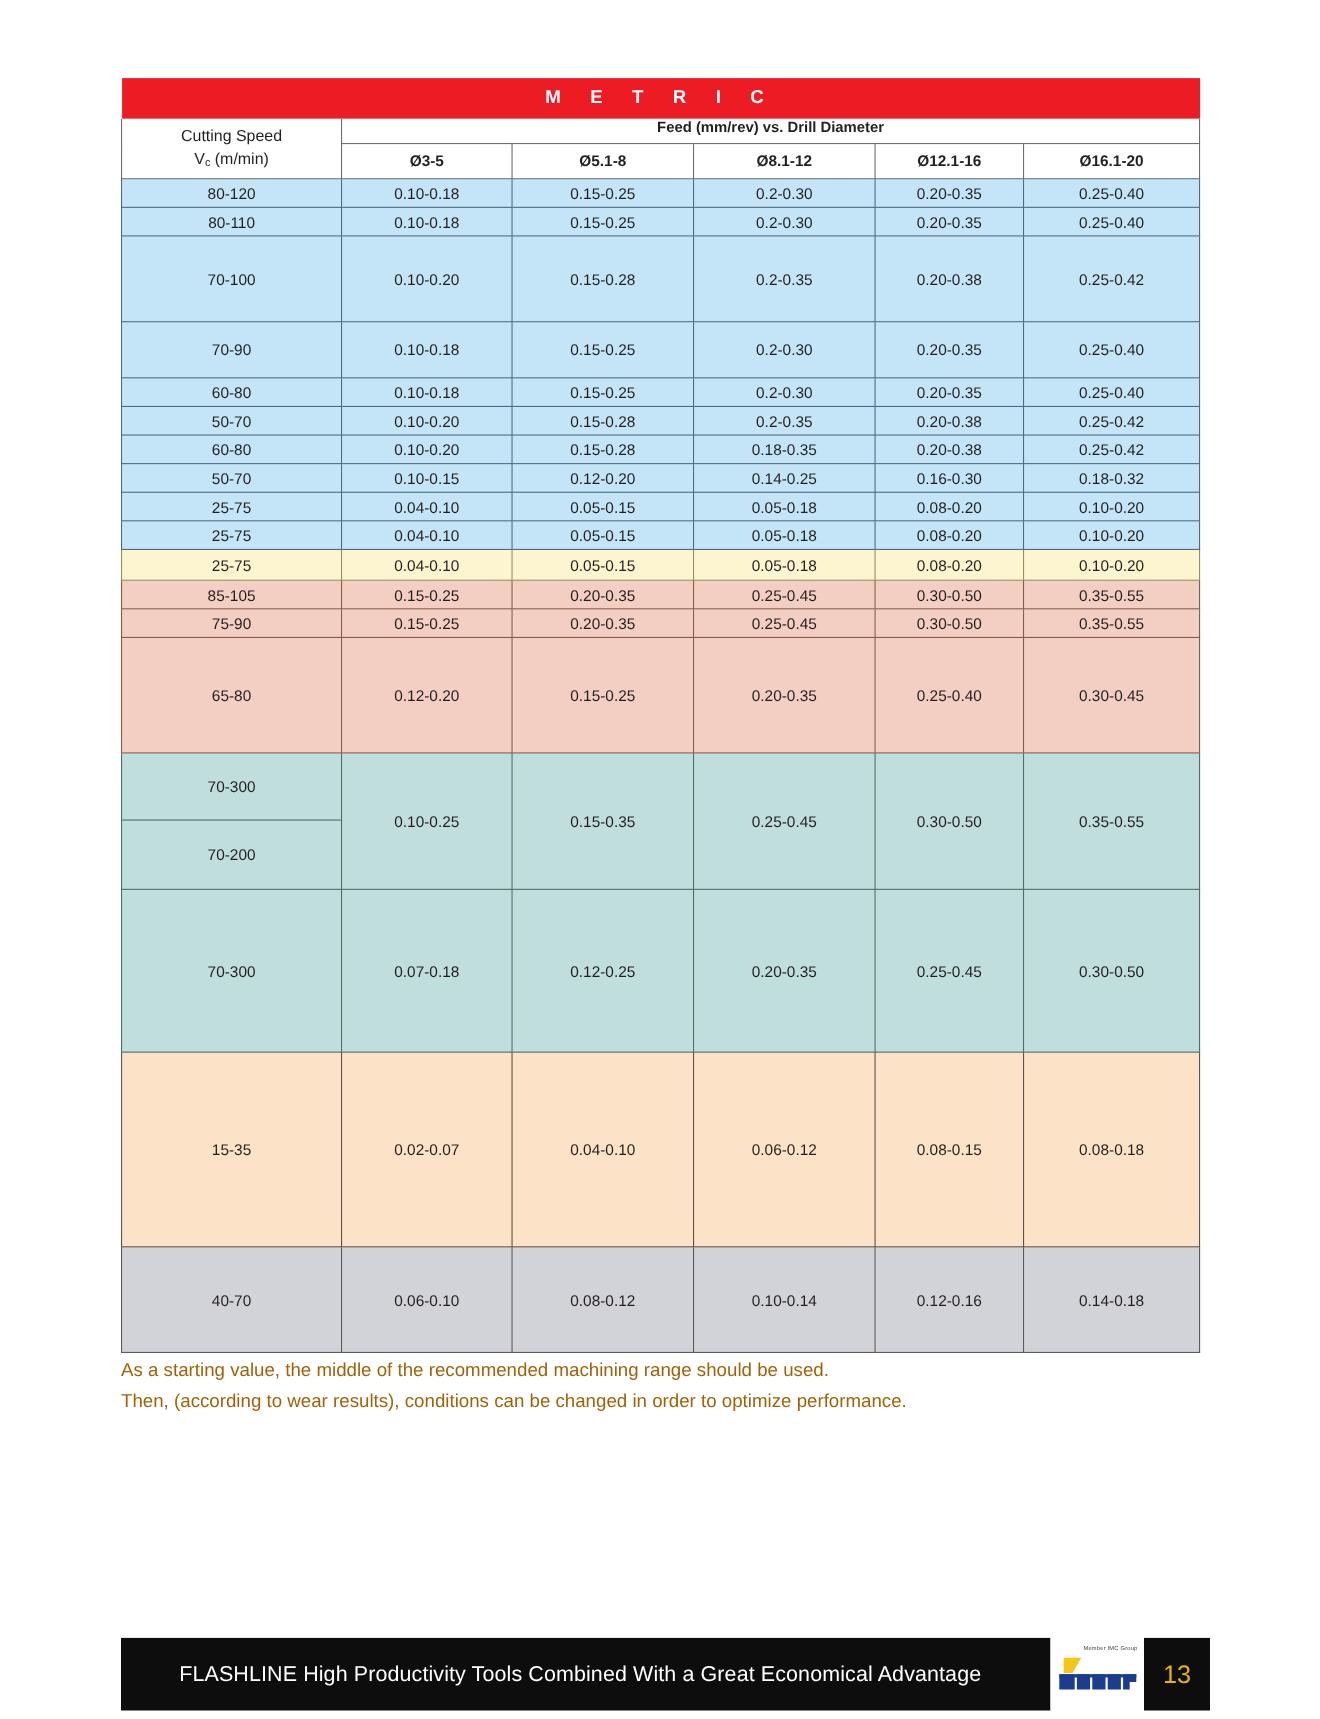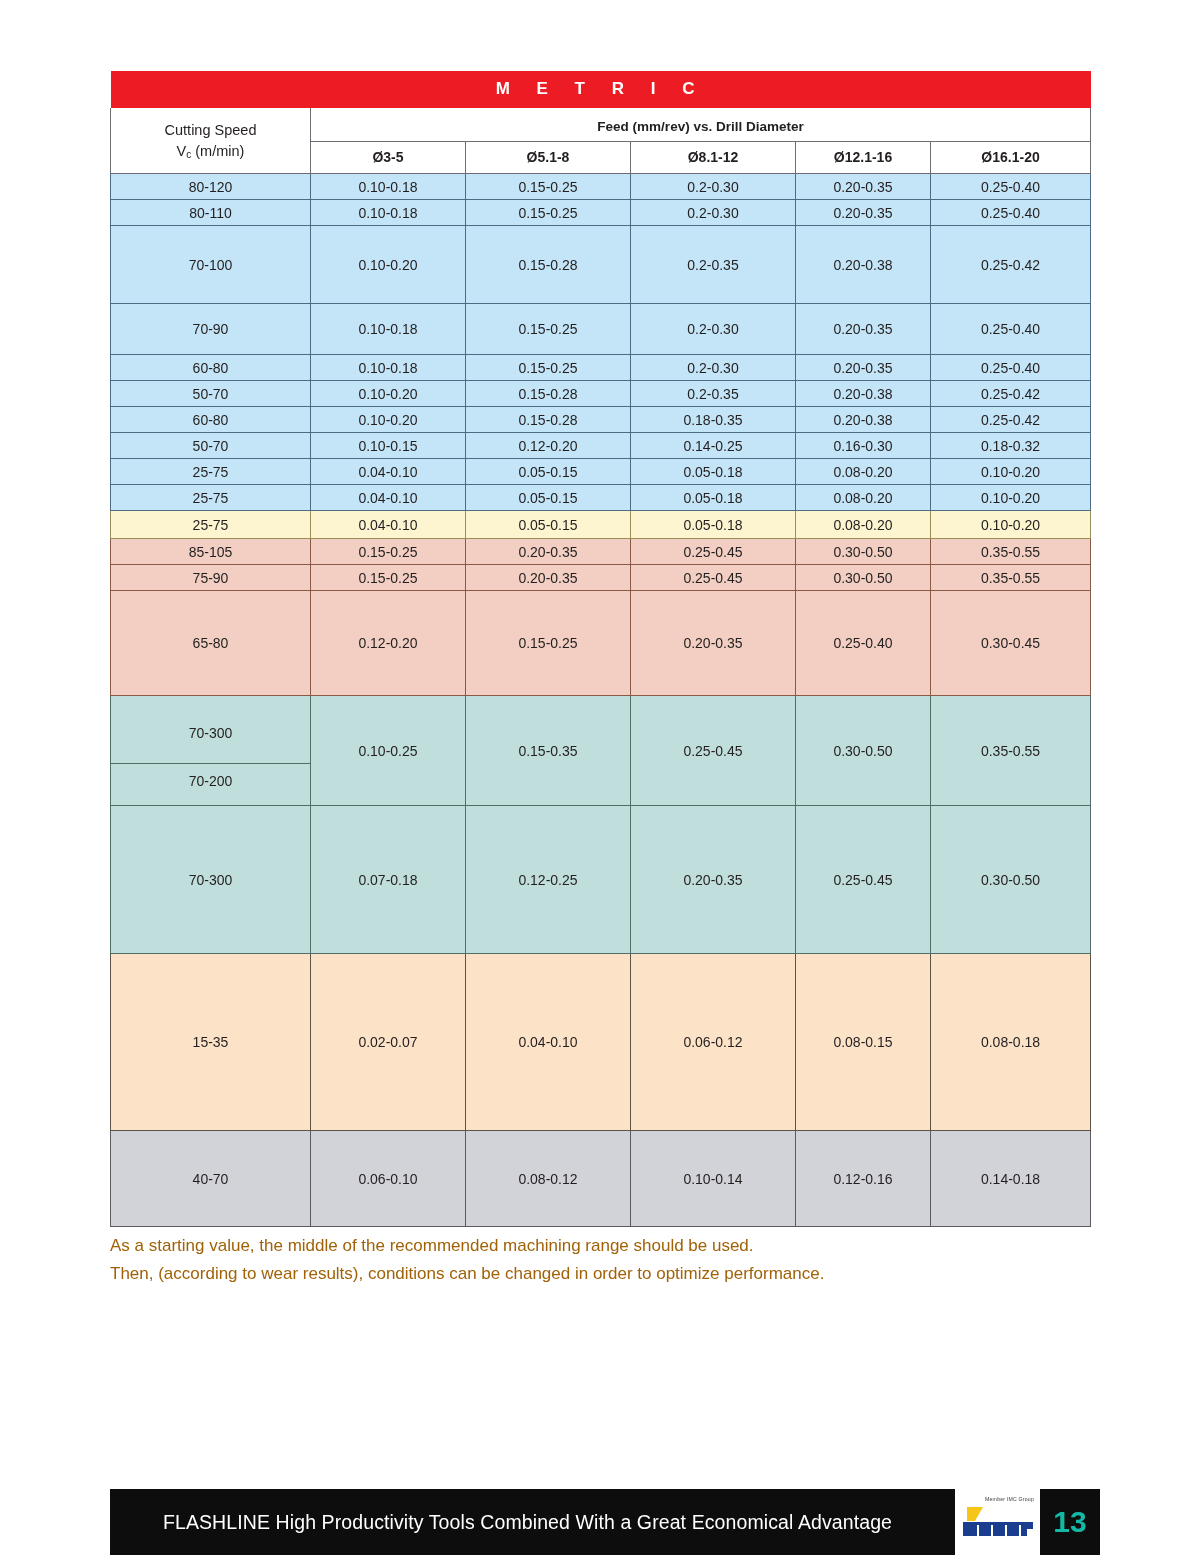--- a/index.html
+++ b/index.html
@@ -57,21 +57,21 @@
   }
   .hd-speed sub { font-size: 10px; vertical-align: baseline; position: relative; top: 2px; }
 
   .hd-feed {
     text-align: center;
     font-size: 13.5px;
     font-weight: bold;
     background: #ffffff;
     border-bottom: 1.5px solid #6b6e72;
     border-right: 1.5px solid #6b6e72;
-    padding: 11px 0 7px 0;
+    padding: 0 0 7px 0;
   }
 
   .hd-dia {
     text-align: center;
     font-size: 14px;
     font-weight: bold;
     background: #ffffff;
     border-bottom: 1.5px solid #6b6e72;
     border-right: 1.5px solid #6b6e72;
     padding: 7px 0 8px 0;
@@ -95,21 +95,21 @@
   tr.g-grey   td.cell { background: #d2d3d8; border-top: 1.4px solid #5a5b60; border-bottom: 1.4px solid #5a5b60; border-right: 1.4px solid #5a5b60; border-left: 1.4px solid #5a5b60; }
 
   
   td.cell.split { padding: 0; }
   .split-inner { display: flex; flex-direction: column; height: 100%; }
   .split-top, .split-bot {
     display: flex; align-items: center; justify-content: center;
     font-size: 14px;
   }
   .split-top { flex: 1 1 auto; padding: 22px 0; }
-  .split-bot { flex: 0 0 auto; padding: 9px 0; border-top: 1.4px solid #4f6e6a; }
+  .split-bot { flex: 0 0 auto; padding: 23px 0; border-top: 1.4px solid #4f6e6a; }
 
   
   .footnote {
     position: absolute;
     left: 110px;
     top: 1208px;
     width: 860px;
     font-size: 17px;
     color: #a16207;
     line-height: 1.62;
@@ -150,23 +150,23 @@
     position: relative;
   }
   .footer-page {
     flex: 1 1 auto;
     background: #0d0d0d;
     display: flex;
     align-items: center;
     justify-content: center;
   }
   .page-num {
-    color: #14b8a6;
-    font-size: 30px;
-    font-weight: bold;
+    color: #eab308;
+    font-size: 23px;
+    font-weight: normal;
   }
   .logo-member {
     position: absolute;
     top: 7px;
     left: 30px;
     font-size: 5.2px;
     color: #3d3d3d;
     letter-spacing: 0.2px;
     white-space: nowrap;
   }

